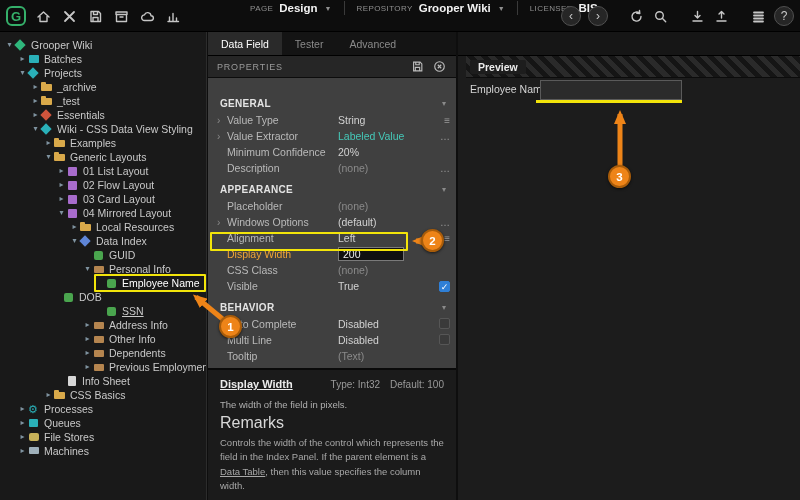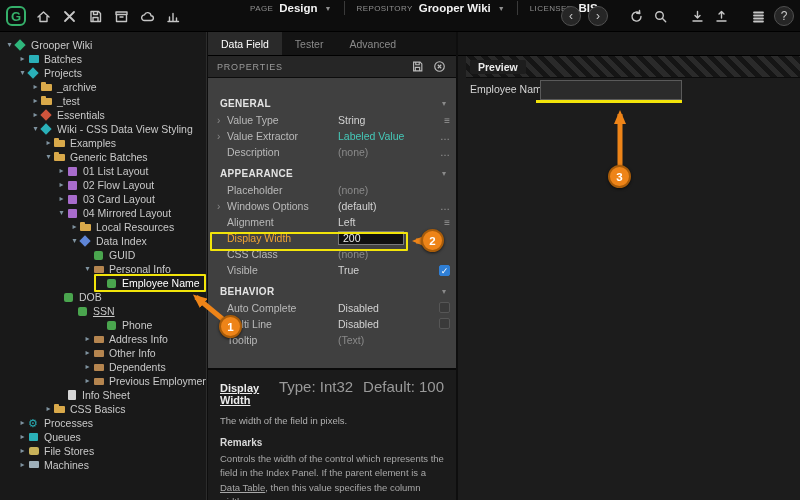--- a/index.html
+++ b/index.html
@@ -81,23 +81,23 @@
   .mini{color:#9a9a9a;font-size:10px;}
   .cb{display:inline-block;width:11px;height:11px;background:#3a3a3a;border:1px solid #565656;border-radius:2px;
     font-size:9px;line-height:10px;text-align:center;color:#fff;}
   .cb.on{background:#2f7fd6;border-color:#2f7fd6;}
 
   
   .help{position:absolute;left:0;top:336px;width:100%;height:132px;background:#1b1b1b;border-top:2px solid #0a0a0a;
     padding:8px 12px;}
   .help-titlerow{display:flex;align-items:baseline;}
   .help-title{font-size:11px;font-weight:bold;color:#ececec;text-decoration:underline;flex:1;}
-  .help-meta{font-size:15px;color:#9a9a9a;margin-left:10px;}
+  .help-meta{font-size:10px;color:#9a9a9a;margin-left:10px;}
   .help-summary{margin-top:9px;font-size:9.5px;color:#b0b0b0;}
-  .help-remarks{margin-top:11px;font-size:10px;font-weight:bold;color:#d8d8d8;}
+  .help-remarks{margin-top:4px;font-size:16px;font-weight:normal;color:#d8d8d8;}
   .help-text{margin-top:4px;font-size:9.5px;color:#a8a8a8;line-height:1.5;}
   .u{text-decoration:underline;}
 
   
   .pv-topstrip{position:absolute;left:0;top:0;width:100%;height:24px;background:#161616;border-bottom:1px solid #000;}
   .pv-header{position:absolute;left:8px;top:24px;width:100%;height:22px;
     background:repeating-linear-gradient(45deg,#2a2a2a 0 5px,#151515 5px 10px);
     border-bottom:1px solid #0c0c0c;display:flex;align-items:center;}
   .pv-title{font-size:10.5px;font-weight:bold;color:#ececec;background:#1d1d1d;padding:1px 8px;margin-left:4px;border-radius:2px;}
   .pv-label{position:absolute;left:12px;top:51px;font-size:10.5px;color:#d5d5d5;}
@@ -236,21 +236,21 @@
         <span class="tw-lb">Wiki - CSS Data View Styling</span>
       </div>
       <div class="tree-row" style="padding-left: 43px;">
         <span class="tw-exp">▸</span>
         <span class="tw-ic ic-folder"></span>
         <span class="tw-lb">Examples</span>
       </div>
       <div class="tree-row" style="padding-left: 43px;">
         <span class="tw-exp">▾</span>
         <span class="tw-ic ic-folder"></span>
-        <span class="tw-lb">Generic Batches</span>
+        <span class="tw-lb">Generic Layouts</span>
       </div>
       <div class="tree-row" style="padding-left: 56px;">
         <span class="tw-exp">▸</span>
         <span class="tw-ic ic-layout"></span>
         <span class="tw-lb">01 List Layout</span>
       </div>
       <div class="tree-row" style="padding-left: 56px;">
         <span class="tw-exp">▸</span>
         <span class="tw-ic ic-layout"></span>
         <span class="tw-lb">02 Flow Layout</span>
@@ -288,29 +288,24 @@
       <div class="tree-row hl" style="padding-left: 95px;">
         <span class="tw-exp"></span>
         <span class="tw-ic ic-field"></span>
         <span class="tw-lb">Employee Name</span>
       </div>
       <div class="tree-row" style="padding-left: 52px;">
         <span class="tw-exp"></span>
         <span class="tw-ic ic-field"></span>
         <span class="tw-lb">DOB</span>
       </div>
-      <div class="tree-row" style="padding-left: 66px; text-decoration: underline;">
+      <div class="tree-row" style="padding-left: 95px; text-decoration: underline;">
         <span class="tw-exp"></span>
         <span class="tw-ic ic-field"></span>
         <span class="tw-lb">SSN</span>
-      </div>
-      <div class="tree-row" style="padding-left: 95px;">
-        <span class="tw-exp"></span>
-        <span class="tw-ic ic-field"></span>
-        <span class="tw-lb">Phone</span>
       </div>
       <div class="tree-row" style="padding-left: 82px;">
         <span class="tw-exp">▸</span>
         <span class="tw-ic ic-group"></span>
         <span class="tw-lb">Address Info</span>
       </div>
       <div class="tree-row" style="padding-left: 82px;">
         <span class="tw-exp">▸</span>
         <span class="tw-ic ic-group"></span>
         <span class="tw-lb">Other Info</span>
@@ -391,20 +386,28 @@
         <div class="p-val"><span class="p-v ">String</span></div>
         <div class="p-right"><span class="mini">≡</span></div>
       </div>
       <div class="prop-row">
         <div class="p-label">
           <span class="p-exp">›</span>
           <span class="p-lb">Value Extractor</span>
         </div>
         <div class="p-val"><span class="p-v teal">Labeled Value</span></div>
         <div class="p-right"><span class="mini">…</span></div>
+      </div>
+      <div class="prop-row">
+        <div class="p-label">
+          <span class="p-exp"></span>
+          <span class="p-lb">Minimum Confidence</span>
+        </div>
+        <div class="p-val"><span class="p-v ">20%</span></div>
+        <div class="p-right"></div>
       </div>
       <div class="prop-row">
         <div class="p-label">
           <span class="p-exp"></span>
           <span class="p-lb">Description</span>
         </div>
         <div class="p-val"><span class="p-v dim">(none)</span></div>
         <div class="p-right"><span class="mini">…</span></div>
       </div>
       <div class="prop-sec">

